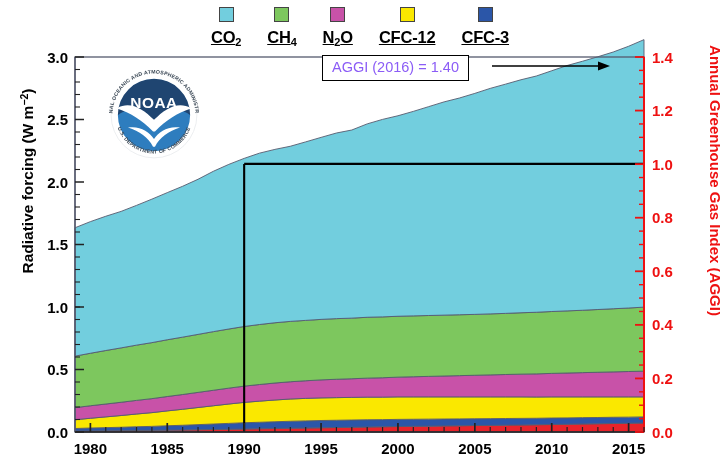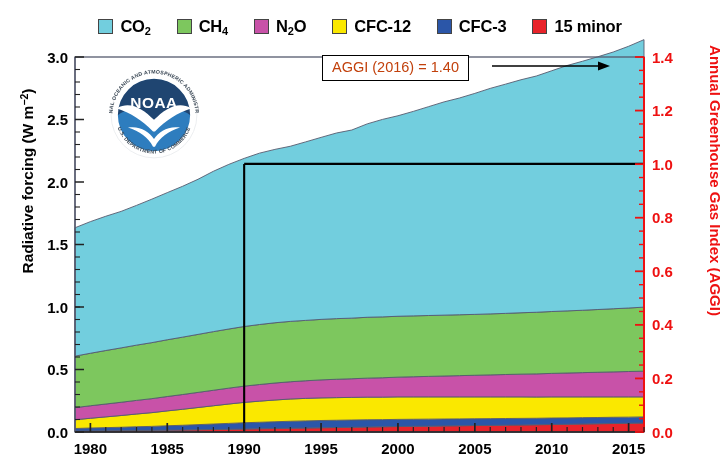--- a/index.html
+++ b/index.html
@@ -28,23 +28,24 @@
     width: 720px;
     height: 28px;
     display: flex;
     flex-direction: row;
     align-items: center;
     justify-content: center;
     gap: 26px;
   }
   .legend-entry {
     display: flex;
-    flex-direction: row;
+    flex-direction: column;
     align-items: center;
     gap: 7px;
+    text-decoration: underline;
   }
   .legend-swatch {
     width: 15px;
     height: 15px;
     border: 1.2px solid #444444;
     box-sizing: border-box;
     display: block;
   }
   .legend-label {
     font-size: 16.5px;
@@ -96,21 +97,21 @@
   
   #aggi-annotation {
     position: absolute;
     left: 322px;
     top: 55px;
     border: 1.6px solid #000000;
     background: #ffffff;
     padding: 3px 9px 4px 9px;
     font-size: 14.5px;
     font-weight: normal;
-    color: #c2410c;
+    color: #8b5cf6;
     white-space: nowrap;
     line-height: 1.15;
     z-index: 6;
   }
 
   
   #plot-svg {
     position: absolute;
     left: 0;
     top: 0;
@@ -172,24 +173,20 @@
       <span class="legend-swatch" style="background: rgb(200, 82, 168);"></span>
       <span class="legend-label">N<sub>2</sub>O</span>
     </div>
     <div class="legend-entry">
       <span class="legend-swatch" style="background: rgb(250, 232, 0);"></span>
       <span class="legend-label">CFC-12</span>
     </div>
     <div class="legend-entry">
       <span class="legend-swatch" style="background: rgb(43, 86, 168);"></span>
       <span class="legend-label">CFC-3</span>
-    </div>
-    <div class="legend-entry">
-      <span class="legend-swatch" style="background: rgb(232, 35, 42);"></span>
-      <span class="legend-label">15 minor</span>
     </div>
   </div>
 
   <div id="ylabel-left">Radiative forcing (W m<sup>−2</sup>)</div>
   <div id="ylabel-right">Annual Greenhouse Gas Index (AGGI)</div>
 
   <div id="aggi-annotation">AGGI (2016) = 1.40</div>
 
   <svg id="plot-svg" width="720" height="462">
     <g id="areas-group">

